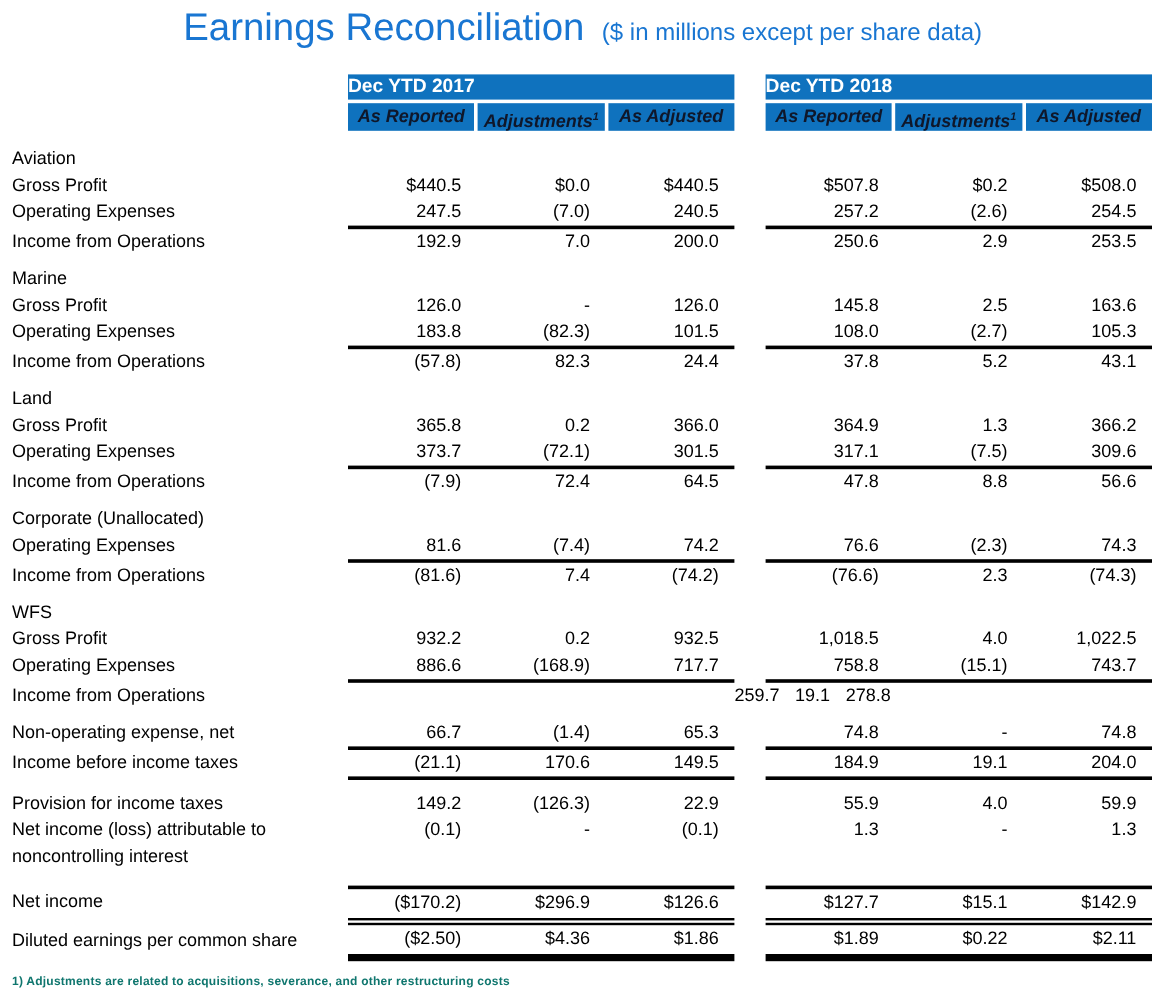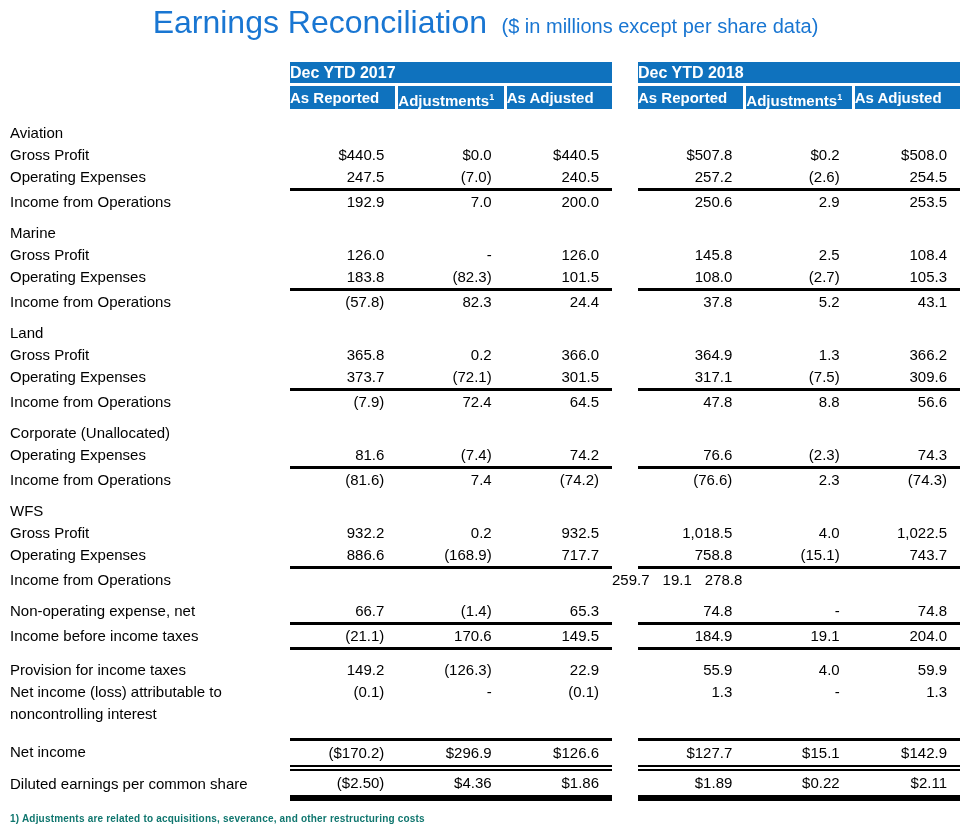--- a/index.html
+++ b/index.html
@@ -14,22 +14,22 @@
   }
   .titlebar{text-align:center;white-space:nowrap;margin-top:2px;height:50px;}
   .title{font-size:32px;color:var(--tb);}
   .subtitle{font-size:20px;color:var(--tb);margin-left:10px;}
   .tbl{margin-left:10px;margin-top:8px;}
   .row{display:grid;grid-template-columns:280px 322px 26px 322px;}
   .grp{display:grid;grid-template-columns:1fr 1fr 1fr;}
   .hdr-band{height:21px;line-height:21px;background:var(--hb);color:#fff;
     font-weight:bold;text-align:left;font-size:16px;}
   .subhdr{column-gap:3px;margin-top:3px;}
-  .shcell{height:23px;line-height:23px;background:var(--hb);color:#ffffff;
-    font-weight:bold;text-align:left;font-size:15px;}
+  .shcell{height:23px;line-height:23px;background:var(--hb);color:#0f172a;
+    font-weight:bold;text-align:center;font-size:15px;font-style:italic;}
   .shcell sup{font-size:9px;}
   .r{font-size:15px;}
   .r .lbl{height:22px;line-height:22px;}
   .r .cell{height:22px;line-height:22px;}
   .sec .lbl{font-weight:normal;}
   .cell{text-align:right;padding-right:13px;}
   .rb3 .grp{border-bottom:3px solid #000;}
   .rb4 .grp{border-bottom:3.5px solid #000;}
   .ni .grp{border-top:3px solid #000;border-bottom:6px double #000;}
   .ni .cell{height:24px;line-height:24px;}
@@ -135,21 +135,21 @@
       <div class="lbl">Gross Profit</div>
       <div class="grp">
         <div class="cell">126.0</div>
         <div class="cell">-</div>
         <div class="cell">126.0</div>
       </div>
       <div></div>
       <div class="grp">
         <div class="cell">145.8</div>
         <div class="cell">2.5</div>
-        <div class="cell">108.4</div>
+        <div class="cell">163.6</div>
       </div>
     </div>
     <div class="row r rb3">
       <div class="lbl">Operating Expenses</div>
       <div class="grp">
         <div class="cell">183.8</div>
         <div class="cell">(82.3)</div>
         <div class="cell">101.5</div>
       </div>
       <div></div>

